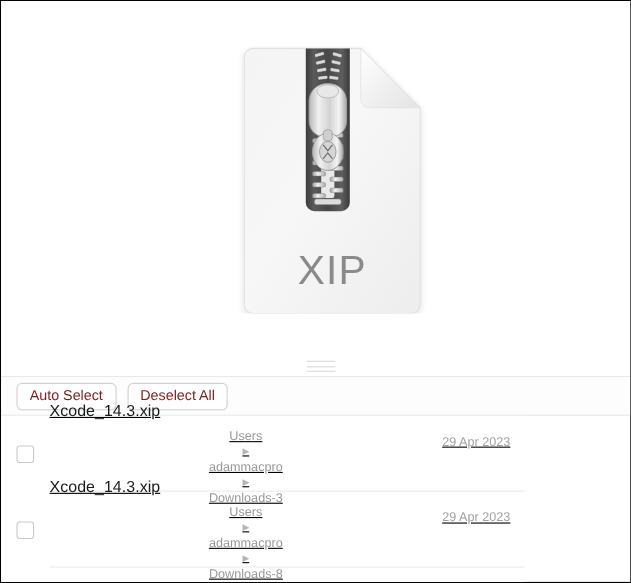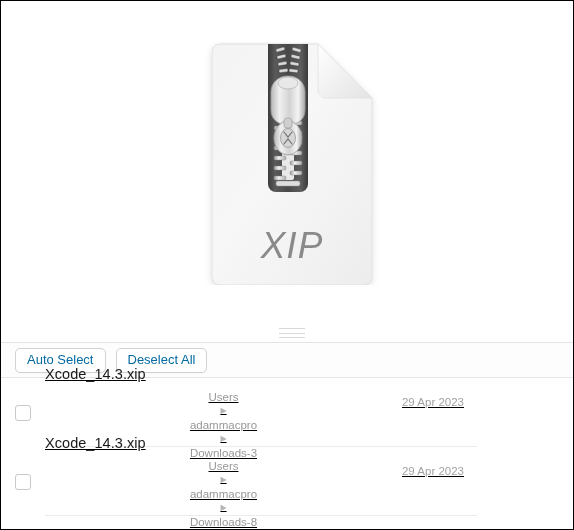--- a/index.html
+++ b/index.html
@@ -39,25 +39,24 @@
     position: absolute;
     left: 0;
     top: 0;
     width: 572px;
     height: 341px;
     background: #ffffff;
   }
 
   .file-icon-wrap {
     position: absolute;
-    left: 203px;
+    left: 213px;
     top: 41px;
     width: 176px;
     height: 243px;
-    font-style: italic;
   }
 
   
   .pane-divider {
     position: absolute;
     left: 0;
     top: 341px;
     width: 572px;
     height: 1px;
     background: #e4e4e4;
@@ -88,21 +87,21 @@
     height: 34px;
     background: #fdfdfd;
     display: flex;
     align-items: center;
     padding-left: 14px;
     box-sizing: border-box;
   }
   .tb-button {
     font-family: "Liberation Sans", sans-serif;
     font-size: 13px;
-    color: #0369a1;
+    color: #7f1d1d;
     background: #ffffff;
     border: 1px solid #d2d2d2;
     border-radius: 5px;
     padding: 4px 11px 5px 11px;
     margin-right: 10px;
     cursor: default;
     line-height: 14px;
     box-shadow: 0 0.5px 0.5px rgba(0,0,0,0.04);
   }
 

